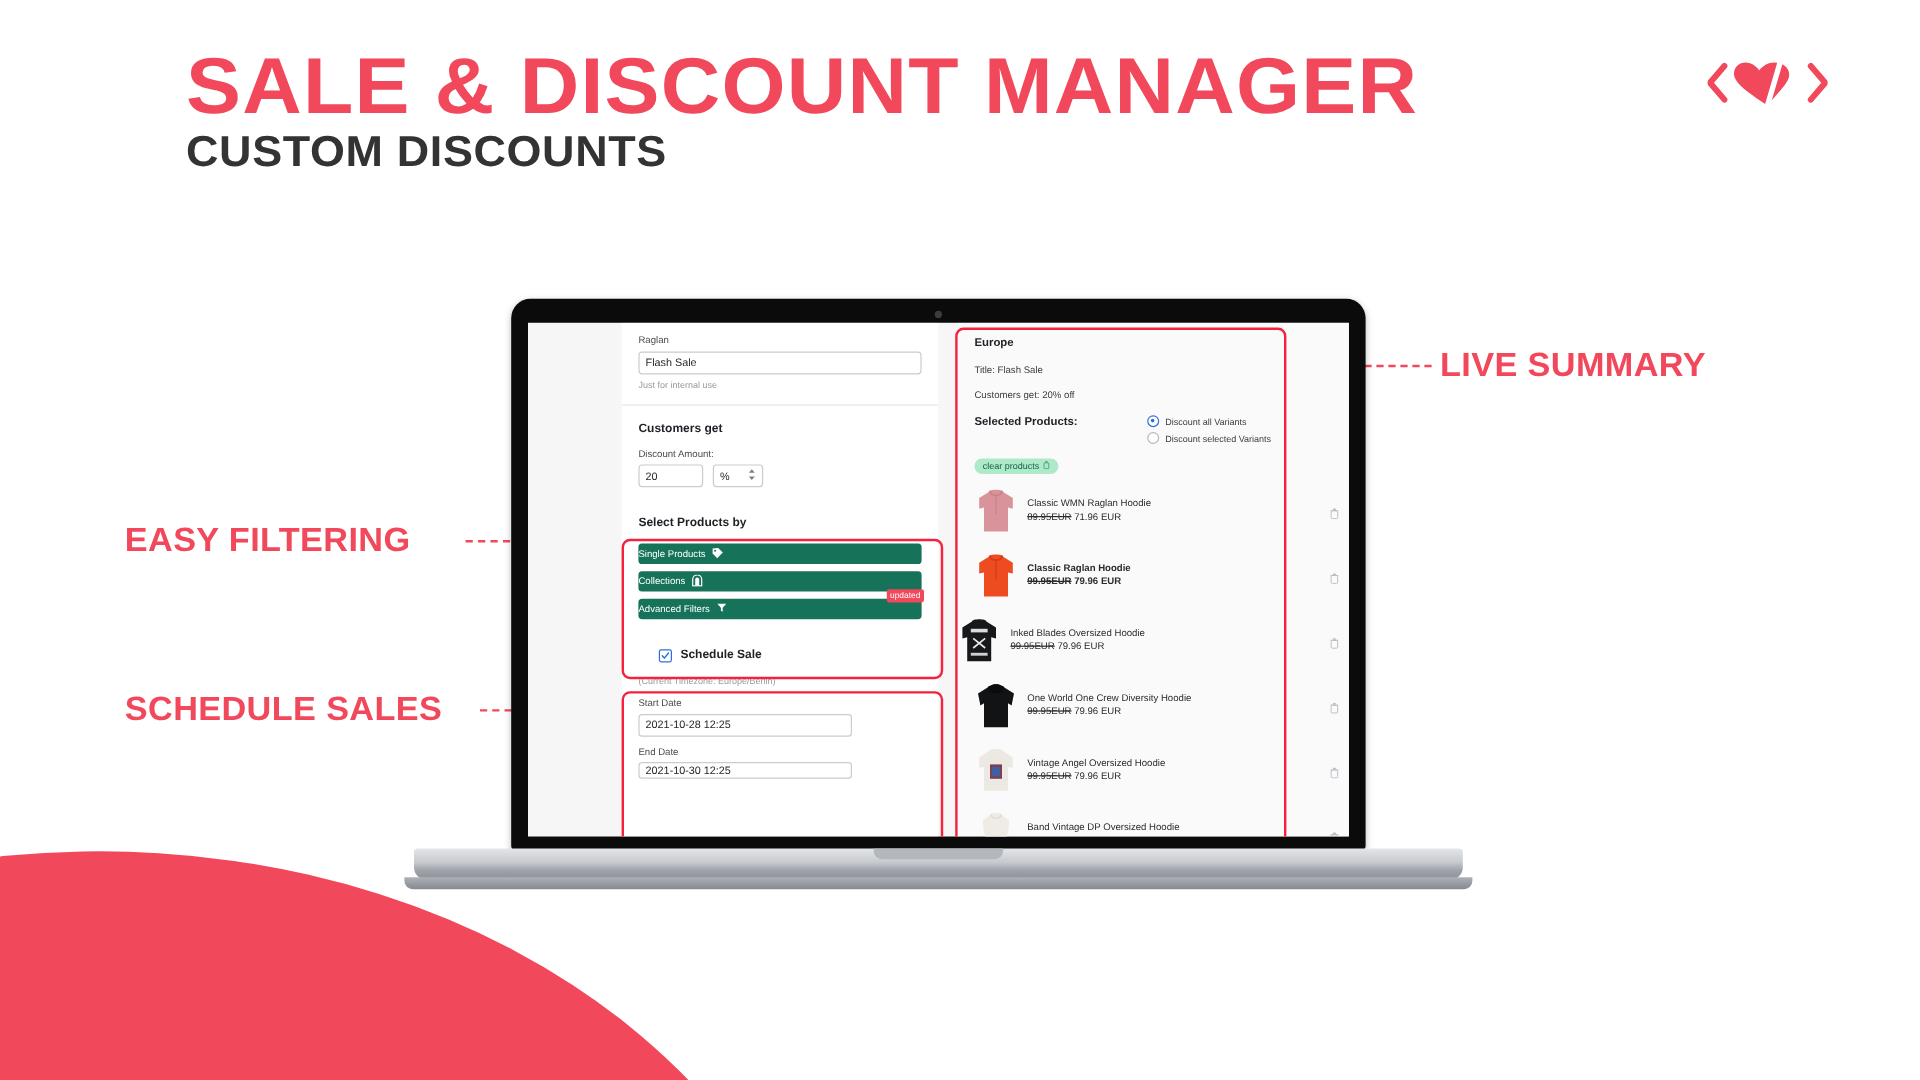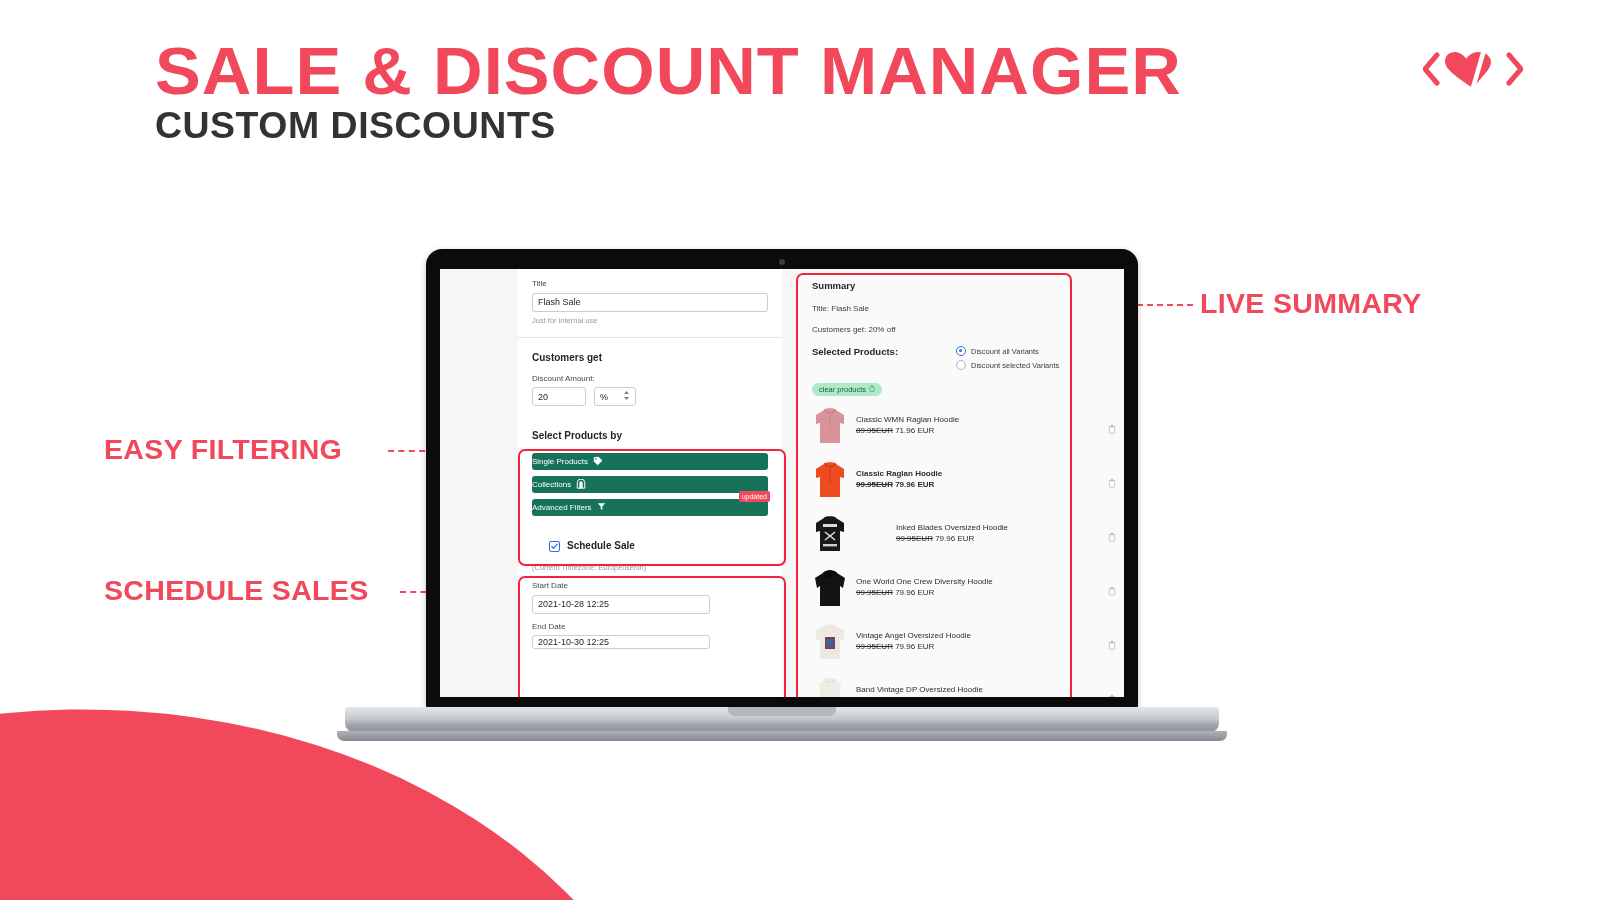--- a/index.html
+++ b/index.html
@@ -178,21 +178,21 @@
       <div class="camera"></div>
 
       <div class="screen">
         <div class="page">
 
           <div class="card-right-bg"></div>
 
           <div class="card-left">
 
             <div style="padding:10px 14px 12px 14px;">
-              <div class="lbl">Title</div>
+              <div class="lbl">Raglan</div>
               <input class="inp" style="width: 236px; height: 19px; margin-top: 4px; display: block;" value="Flash Sale">
               <div class="lbl-mute" style="margin-top:4px;">Just for internal use</div>
             </div>
 
             <div class="divider" style="margin:0 0 0 0;"></div>
 
             <div style="padding:14px 14px 12px 14px;">
               <div class="sec-h">Customers get</div>
               <div class="lbl" style="margin-top:10px;">Discount Amount:</div>
               <div style="display:flex;gap:8px;margin-top:4px;align-items:center;">
@@ -265,21 +265,21 @@
               <input class="inp" style="width: 178px; height: 19px; margin-top: 4px; display: block;" value="2021-10-28 12:25">
 
               <div class="lbl" style="margin-top:8px;">End Date</div>
               <input class="inp" style="width: 178px; height: 14px; margin-top: 4px; display: block;" value="2021-10-30 12:25">
             </div>
 
           </div>
 
           <div style="position:absolute;left:358px;top:0;width:332px;">
             <div style="padding:11px 14px 0 14px;">
-              <div class="sum-t">Summary</div>
+              <div class="sum-t">Europe</div>
               <div class="sum-l" style="margin-top:13px;">Title: Flash Sale</div>
               <div class="sum-l" style="margin-top:12px;">Customers get: 20% off</div>
 
               <div style="display:flex;align-items:flex-start;justify-content:space-between;margin-top:12px;">
                 <div class="sum-t">Selected Products:</div>
                 <div style="width:160px;">
                   <div class="radio-row">
                     <span class="radio on"></span>
                     <span class="radio-lbl">Discount all Variants</span>
                   </div>
@@ -340,21 +340,21 @@
                 </div>
                 <span class="ptrash">
                   <svg width="8" height="10" viewBox="0 0 10 12">
                       <rect x="1.6" y="3" width="6.8" height="8.2" rx="1.2" fill="none" stroke="#b9bdc4" stroke-width="1"></rect>
                       <rect x="3.4" y="0.8" width="3.2" height="1.6" rx="0.5" fill="#b9bdc4"></rect>
                       <path d="M1 3 H9" stroke="#b9bdc4" stroke-width="1"></path>
                     </svg>
                 </span>
               </div>
 
-              <div class="prow" style="padding-left:14px;gap:40px;">
+              <div class="prow" style="">
                 <div class="pthumb">
                   <svg width="34" height="42" viewBox="0 0 34 42">
                     <path d="M11 5 C11 2.5 23 2.5 23 5 L31 10 L31 19 L27 18 L27 38 L7 38 L7 18 L3 19 L3 10 Z" fill="#17181a"></path>
                     <rect x="10" y="11" width="14" height="3" fill="#ffffff" opacity="0.85"></rect>
                     <path d="M12 19 L22 27 M22 19 L12 27" stroke="#ffffff" stroke-width="1.4" opacity="0.9"></path>
                     <rect x="10" y="31" width="14" height="2.4" fill="#ffffff" opacity="0.8"></rect>
                   </svg>
                 </div>
                 <div>
                   <div class="pname">Inked Blades Oversized Hoodie</div>

